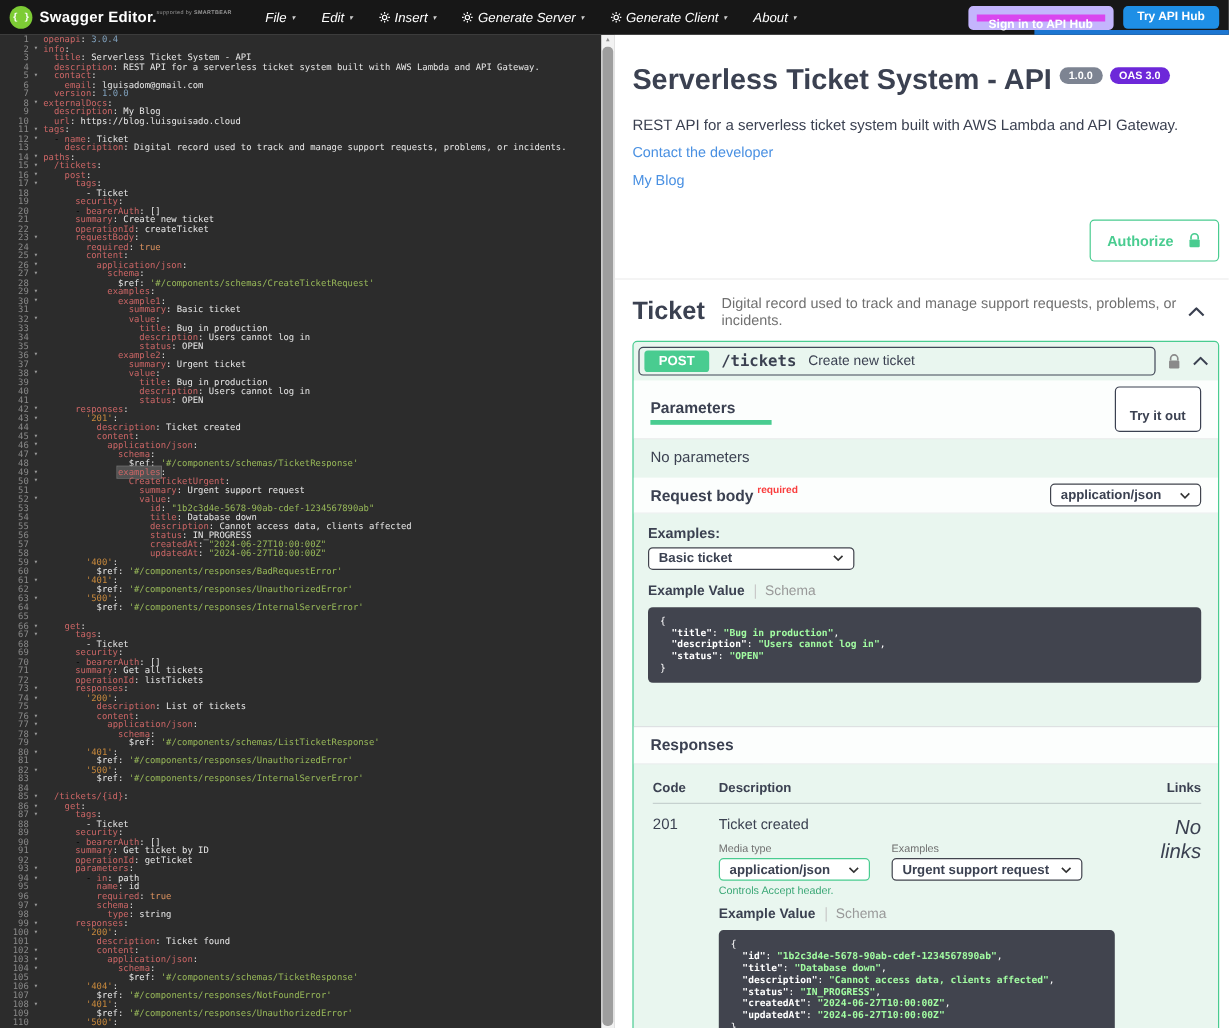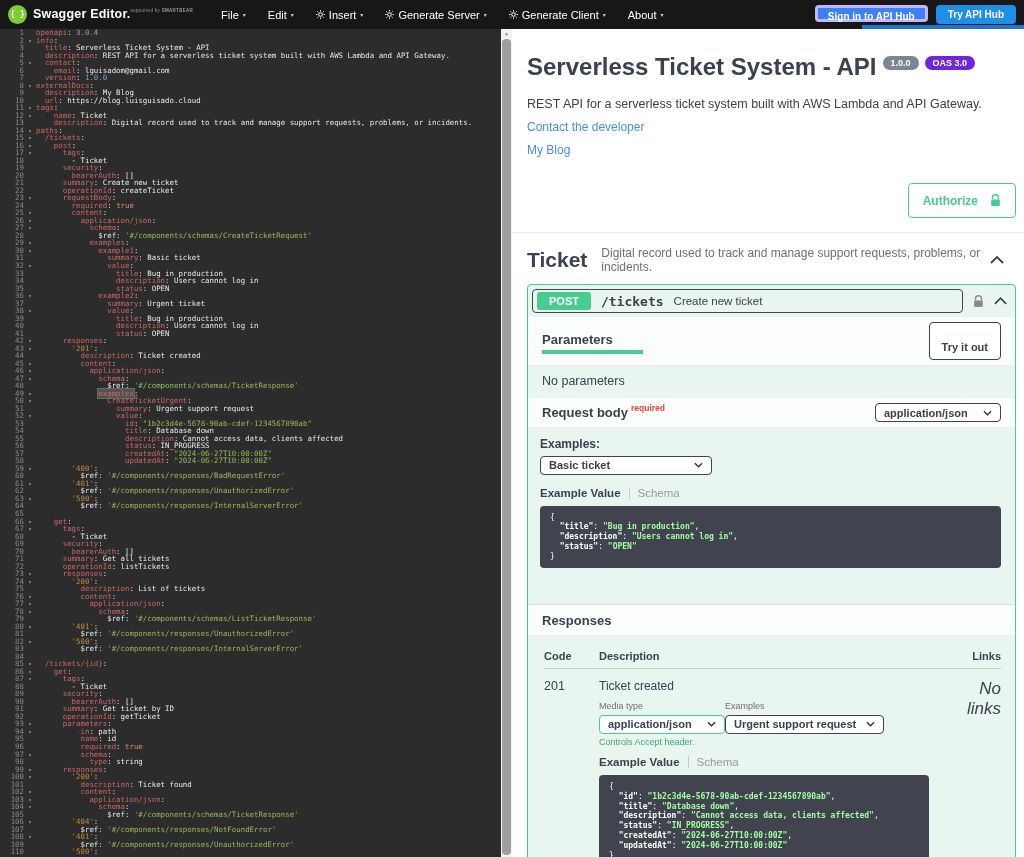--- a/index.html
+++ b/index.html
@@ -9,25 +9,25 @@
   
   .navbar { position:absolute; left:0; top:0; width:1024px; height:29px;
             background:#171717; display:flex; align-items:center; z-index:5; }
   .brand { display:flex; align-items:center; gap:6px; padding:0 10px 0 8px; cursor:pointer; }
   .logo-circle { width:19px; height:19px; border-radius:50%; background:#7dcc35;
                  color:#fff; font-family:"DejaVu Sans Mono",monospace; font-size:8px; font-weight:bold;
                  display:flex; align-items:center; justify-content:center; }
   .brand-text { display:flex; flex-direction:row; line-height:1; }
   .brand-title { color:#fff; font-size:12.5px; font-weight:bold; letter-spacing:.2px; }
   .supported { color:#9a9a9a; font-size:4.5px; margin-top:1px; text-align:right; letter-spacing:.3px; }
-  .menus { display:flex; gap:22px; margin-left:18px; height:100%; }
+  .menus { display:flex; gap:22px; margin-left:18px; height:100%;font-style:italic; }
   .menu-item { color:#fff; font-size:11px; display:flex; align-items:center; gap:4px; cursor:pointer; white-space:nowrap; }
   .menu-caret { font-size:6px; color:#cfcfcf; }
   .nav-buttons { margin-left:auto; display:flex; gap:8px; padding-right:8px; }
-  .btn-signin { background:#3b82f6; color:#fff; border:3px solid #c4b5fd; border-radius:4px;
+  .btn-signin { background:#d946ef; color:#fff; border:7px solid #c4b5fd; border-radius:4px;
                 font-size:10px; font-weight:bold; padding:3px 10px; height:17px; cursor:pointer;
                 font-family:"Liberation Sans",sans-serif; }
   .btn-try { background:#1e8fe6; color:#fff; border:none; border-radius:4px;
              font-size:10px; font-weight:bold; padding:3px 12px; height:19px; cursor:pointer;
              font-family:"Liberation Sans",sans-serif; }
   .nav-underline { position:absolute; right:0; bottom:0; width:162px; height:4px; background:#1c76d2; }
 
   
   .editor { position:absolute; left:0; top:29px; width:512px; height:828px;
             background:#2c2c2c; overflow:hidden;
@@ -120,21 +120,21 @@
   .resp-table { padding:14px 14px 0 16px; }
   .resp-thead { display:flex; font-size:11px; font-weight:bold; color:#3b4151;
                 padding-bottom:6px; border-bottom:1px solid rgba(59,65,81,.2); }
   .col-code { flex:0 0 55px; }
   .col-desc { flex:1; }
   .col-links { flex:0 0 58px; text-align:right; }
   .resp-row { display:flex; padding-top:10px; }
   .resp-code { flex:0 0 55px; font-size:12.5px; color:#3b4151; }
   .resp-desc { flex:1; padding-right:14px; }
   .resp-text { font-size:12px; color:#3b4151; margin-bottom:8px; }
-  .ctrl-row { display:flex; margin-bottom:3px; }
+  .ctrl-row { display:flex; gap:18px; margin-bottom:3px; }
   .ctrl-label { font-size:9px; color:#707070; margin-bottom:3px; }
   .accept-note { font-size:9px; color:#3ca877; margin-top:3px; }
   .resp-cb { max-width:378px; }
   .resp-links { flex:0 0 58px; text-align:right; font-size:17px; color:#3b4151; font-style:italic; }
   .resp-row .tabs { margin-top:9px; }
 </style>
 </head>
 <body>
 
 <header class="navbar">

